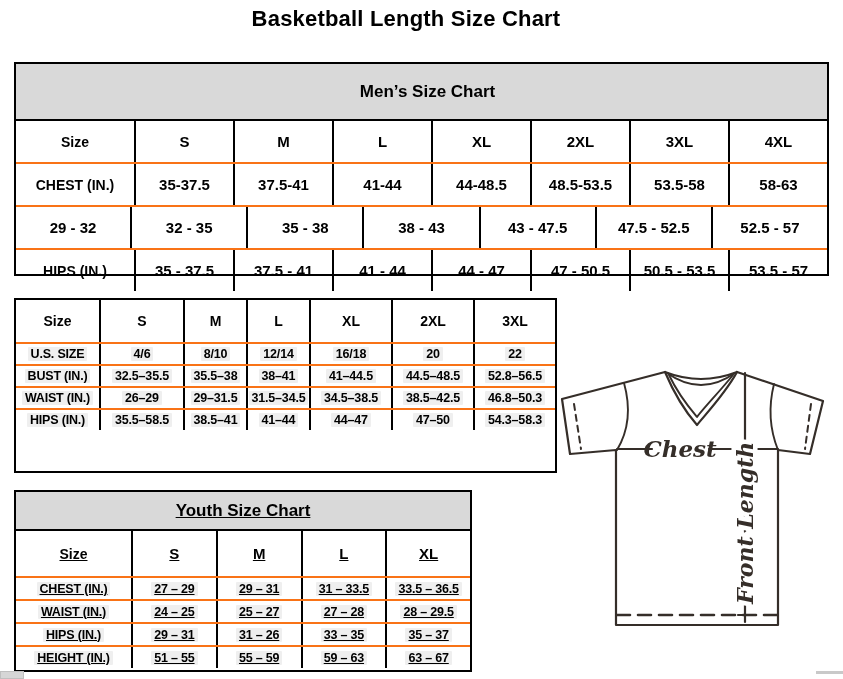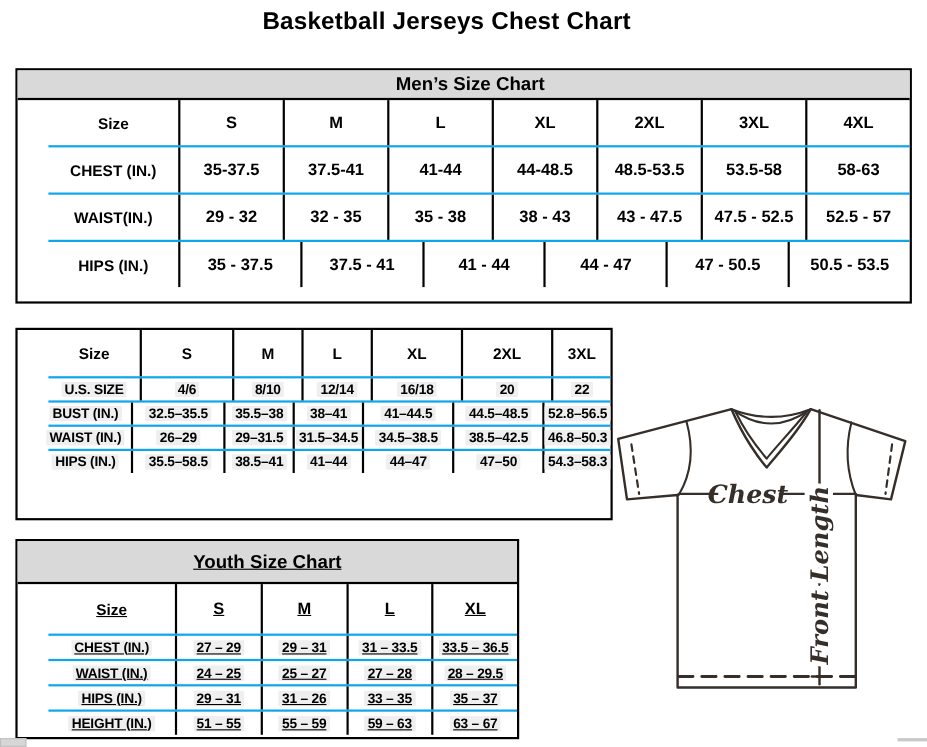--- a/index.html
+++ b/index.html
@@ -14,25 +14,25 @@
   .size-table{
     position:absolute;border:2px solid #000;box-sizing:border-box;background:#fff;
   }
   #mens{left:14px;top:62px;width:815px;height:214px;}
   #womens{left:14px;top:298px;width:543px;height:175px;}
   #youth{left:14px;top:490px;width:458px;height:182px;text-decoration:underline;}
   .tbl-title{
     background:#d9d9d9;display:flex;align-items:center;justify-content:center;
     font-weight:bold;font-size:17px;border-bottom:2px solid #000;box-sizing:border-box;
   }
-  #mens .tbl-title{height:27px;padding-left:12px;}
+  #mens .tbl-title{height:57px;padding-left:12px;}
   #womens .tbl-title{height:39px;}
   #youth .tbl-title{height:39px;}
-  .trow{display:flex;box-sizing:border-box;margin-left:28px;}
-  .trow + .trow{border-top:2px solid #0ea5e9;}
+  .trow{display:flex;box-sizing:border-box;}
+  .trow + .trow{border-top:2px solid #f97316;}
   .cell{
     display:flex;align-items:center;justify-content:center;box-sizing:border-box;
     font-weight:bold;border-left:2px solid #000;white-space:nowrap;
   }
   .cell:first-child{border-left:none;}
   .hl{background:#efefef;padding:0 3px;border-radius:1px;}
   
   #mens .thead{height:41px;font-size:15px;}
   #mens .trow{height:43px;}
   #mens .thead{height:41px;}
@@ -66,21 +66,21 @@
     font-weight:bold;font-style:italic;
   }
   
   .frag-left{position:absolute;left:0;top:671px;width:24px;height:8px;
     background:#d6d6d6;border:1px solid #bfbfbf;box-sizing:border-box;}
   .frag-right{position:absolute;left:816px;top:671px;width:27px;height:3px;background:#c9c9c9;}
 </style>
 </head>
 <body>
 
-<div class="page-title">Basketball Jerseys Chest Chart</div>
+<div class="page-title">Basketball Length Size Chart</div>
 
 <div id="mens" class="size-table">
     <div class="tbl-title">Men’s Size Chart</div>
     <div class="trow thead">
       <div class="cell c0">
         <span>Size</span>
       </div>
       <div class="cell c">
         <span>S</span>
       </div>
@@ -123,23 +123,20 @@
         <span>48.5-53.5</span>
       </div>
       <div class="cell c">
         <span>53.5-58</span>
       </div>
       <div class="cell c">
         <span>58-63</span>
       </div>
     </div>
     <div class="trow">
-      <div class="cell c0">
-        <span>WAIST(IN.)</span>
-      </div>
       <div class="cell c">
         <span>29 - 32</span>
       </div>
       <div class="cell c">
         <span>32 - 35</span>
       </div>
       <div class="cell c">
         <span>35 - 38</span>
       </div>
       <div class="cell c">
@@ -169,20 +166,23 @@
         <span>41 - 44</span>
       </div>
       <div class="cell c">
         <span>44 - 47</span>
       </div>
       <div class="cell c">
         <span>47 - 50.5</span>
       </div>
       <div class="cell c">
         <span>50.5 - 53.5</span>
+      </div>
+      <div class="cell c">
+        <span>53.5 - 57</span>
       </div>
     </div>
   </div>
 <div id="womens" class="size-table">
     <div class="trow thead">
       <div class="cell c0">
         <span>Size</span>
       </div>
       <div class="cell c">
         <span>S</span>

